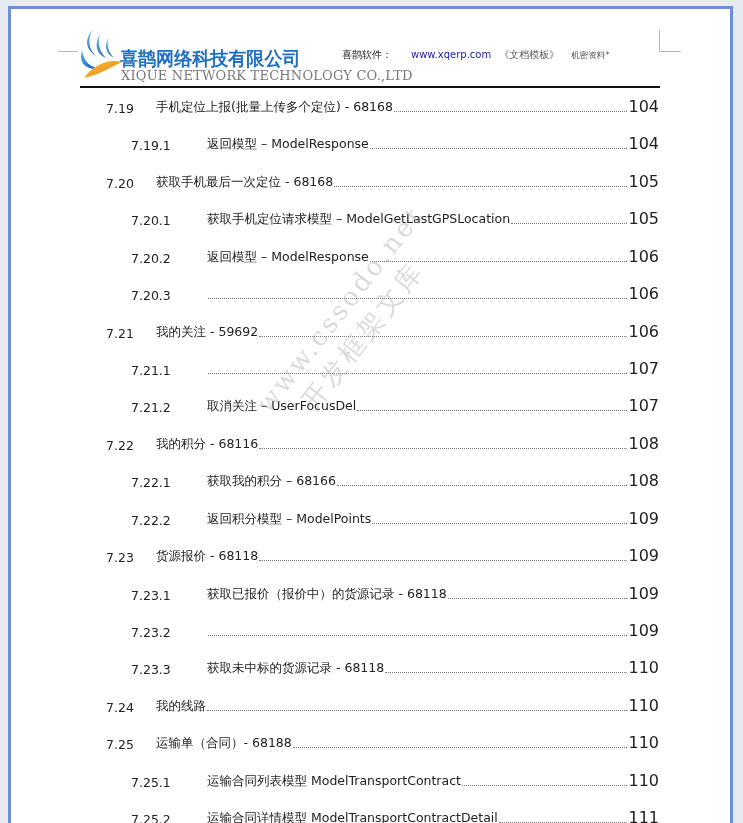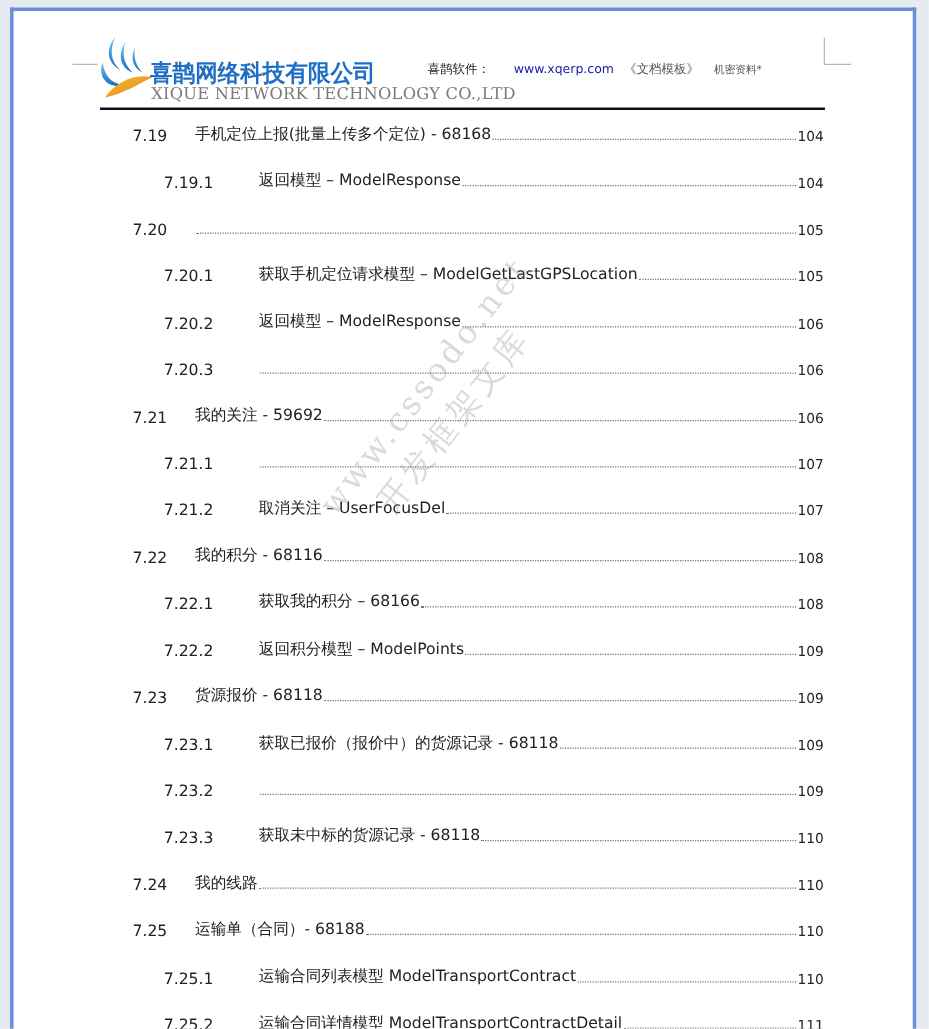--- a/index.html
+++ b/index.html
@@ -82,21 +82,21 @@
   .toc-num { flex: 0 0 auto; }
   .level-2 .toc-num { width: 50px; }
   .level-3 .toc-num { width: 76px; }
   .toc-title { flex: 0 0 auto; }
   .toc-leader {
     flex: 1 1 auto;
     border-bottom: 1px dotted #777;
     margin: 0 1px 4px 1px;
     min-width: 10px;
   }
-  .toc-page { flex: 0 0 auto; font-size: 11px; }
+  .toc-page { flex: 0 0 auto; font-size: 16px; }
 
   
   .watermark {
     position: absolute; left: 250px; top: 400px;
     transform: rotate(-52deg);
     transform-origin: left top;
     pointer-events: none;
     color: rgba(150,150,150,0.35);
     white-space: nowrap;
   }
@@ -149,20 +149,21 @@
     <span class="toc-page">104</span>
   </div>
   <div class="toc-row level-3" style="top:133px">
     <span class="toc-num">7.19.1</span>
     <span class="toc-title">返回模型 – ModelResponse</span>
     <span class="toc-leader"></span>
     <span class="toc-page">104</span>
   </div>
   <div class="toc-row level-2" style="top:171px">
     <span class="toc-num">7.20</span>
+    <span class="toc-title">获取手机最后一次定位 - 68168</span>
     <span class="toc-leader"></span>
     <span class="toc-page">105</span>
   </div>
   <div class="toc-row level-3" style="top:208px">
     <span class="toc-num">7.20.1</span>
     <span class="toc-title">获取手机定位请求模型 – ModelGetLastGPSLocation</span>
     <span class="toc-leader"></span>
     <span class="toc-page">105</span>
   </div>
   <div class="toc-row level-3" style="top:246px">

